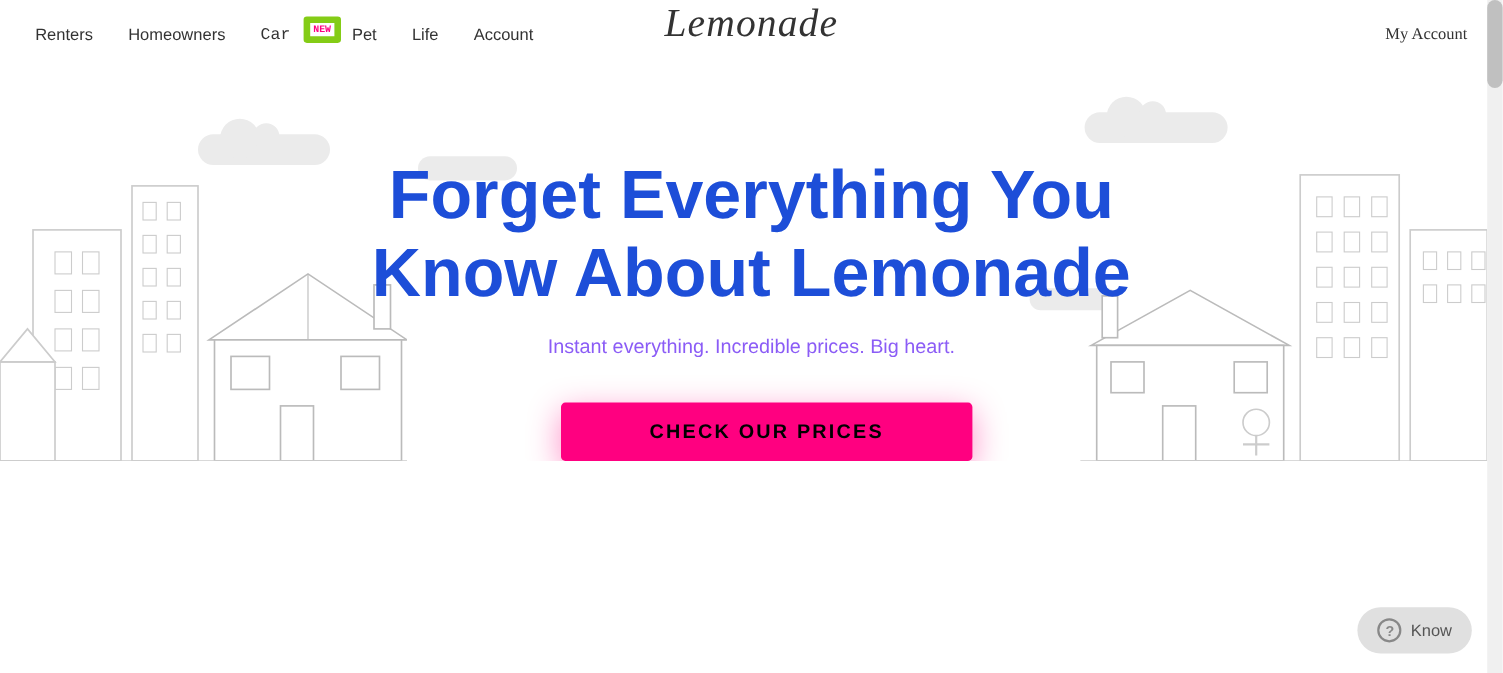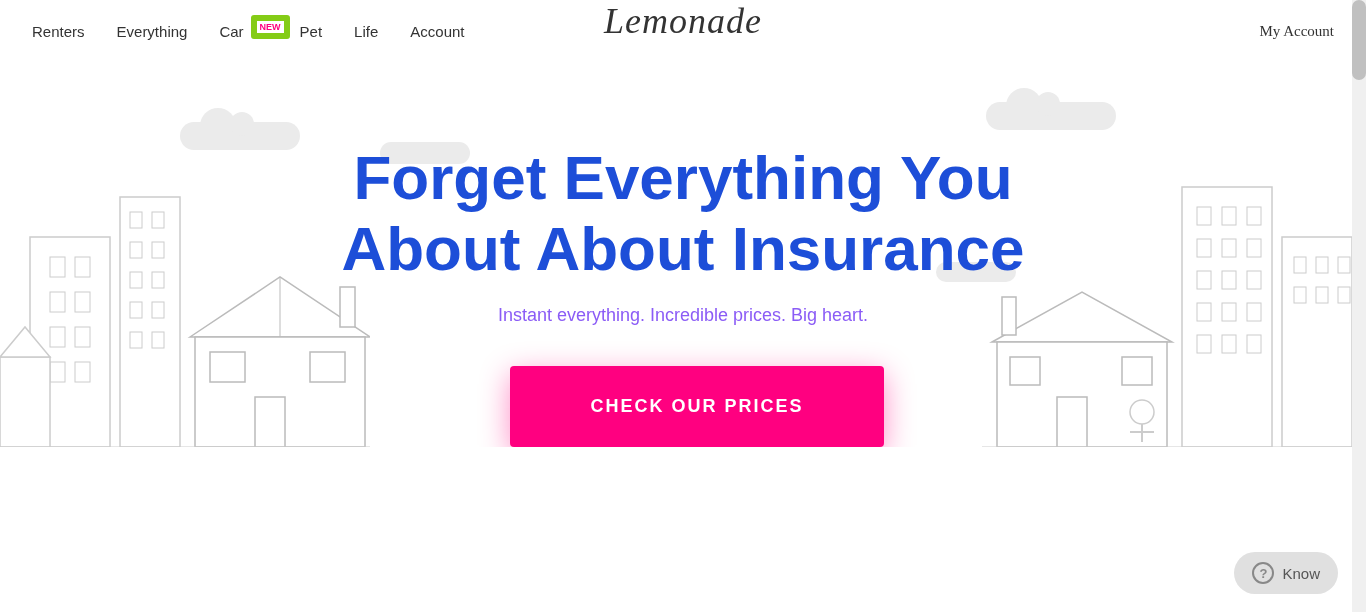--- a/index.html
+++ b/index.html
@@ -51,20 +51,21 @@
       padding: 1px 3px;
       position: absolute;
       top: -8px;
       right: -22px;
       line-height: 1.2;
     }
 
     .nav-car {
       position: relative;
       padding-right: 24px;
+      font-family: Liberation Mono, monospace;
     }
 
     .my-account {
       font-size: 15px;
       color: #333;
       cursor: pointer;
       font-family: Liberation Serif, serif;
     }
 
     
@@ -126,25 +127,25 @@
       font-size: 18px;
       color: #8b5cf6;
       margin-bottom: 40px;
       position: relative;
       z-index: 5;
     }
 
     .cta-button {
       display: inline-block;
       background: #ff0080;
-      color: #ffffff;
+      color: #000000;
       font-size: 18px;
       font-weight: 700;
       letter-spacing: 2px;
-      padding: 30px 80px;
+      padding: 16px 80px;
       border: none;
       border-radius: 4px;
       cursor: pointer;
       position: relative;
       z-index: 5;
       box-shadow: 0 8px 30px rgba(255, 0, 128, 0.45);
       margin-left: 28px;
     }
 
     
@@ -224,21 +225,21 @@
       top: -10px;
       left: 50px;
     }
   </style>
 </head>
 <body>
 
 <nav>
   <div class="nav-left">
     <a class="nav-link">Renters</a>
-    <a class="nav-link">Everything</a>
+    <a class="nav-link">Homeowners</a>
     <a class="nav-link nav-car">
       <span>Car</span>
       <span class="nav-badge">NEW</span>
     </a>
     <a class="nav-link">Pet</a>
     <a class="nav-link">Life</a>
     <a class="nav-link">Account</a>
   </div>
 
   <div class="logo-container">
@@ -255,21 +256,21 @@
 <section class="hero">
 
   
   <div style="position:absolute; top:60px; left:180px; width:120px;" class="cloud-shape"></div>
   <div style="position:absolute; top:80px; left:380px; width:90px; height:22px; background:#ebebeb; border-radius:40px;"></div>
   <div style="position:absolute; top:40px; right:250px; width:130px;" class="cloud-shape"></div>
   <div style="position:absolute; top:200px; right:350px; width:80px; height:20px; background:#ebebeb; border-radius:40px;"></div>
 
   <h1 class="hero-title">
     <span>Forget Everything You</span><br>
-    <span>About About Insurance</span>
+    <span>Know About Lemonade</span>
   </h1>
   <p class="hero-subtitle">Instant everything. Incredible prices. Big heart.</p>
   <button class="cta-button">CHECK OUR PRICES</button>
 
   
   <svg class="left-svg" viewBox="0 0 370 290" fill="none" xmlns="http://www.w3.org/2000/svg">
 
     <rect x="30" y="80" width="80" height="210" stroke="#ccc" stroke-width="1.5" fill="white"></rect>
     <rect x="50" y="100" width="15" height="20" stroke="#ccc" stroke-width="1" fill="white"></rect>
     <rect x="75" y="100" width="15" height="20" stroke="#ccc" stroke-width="1" fill="white"></rect>

